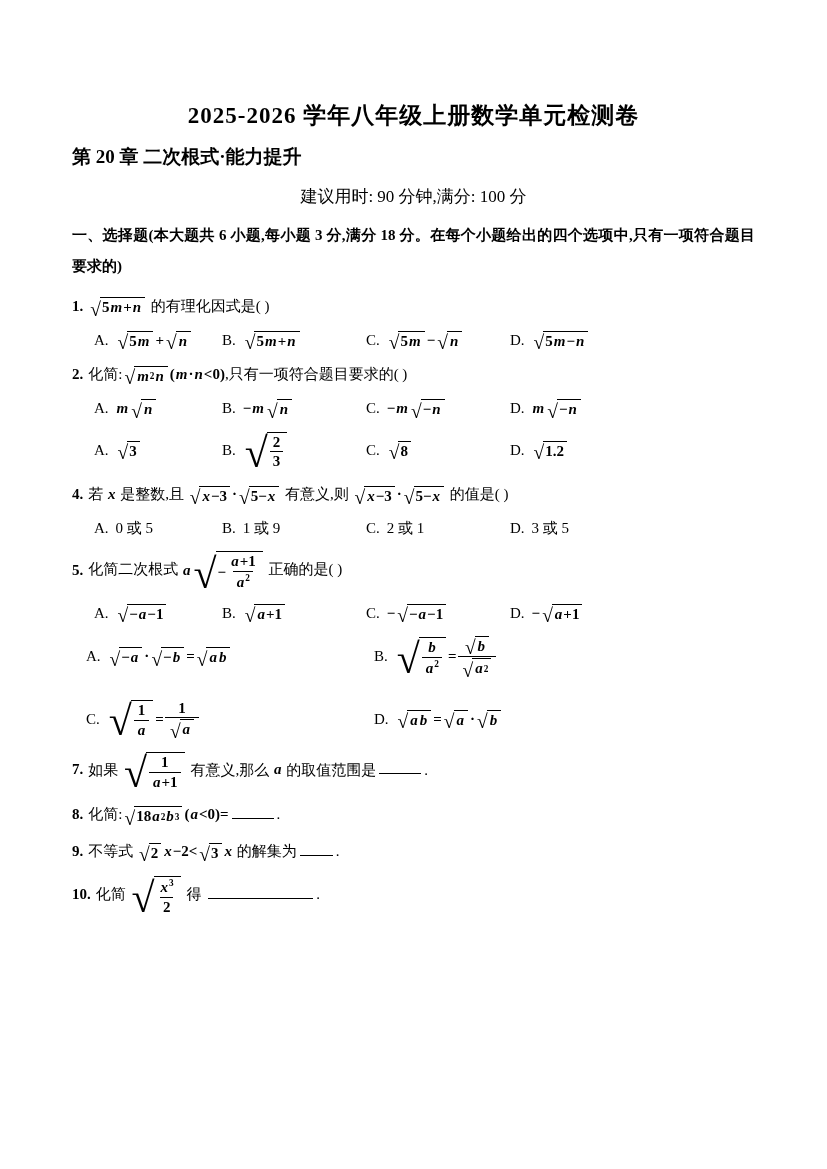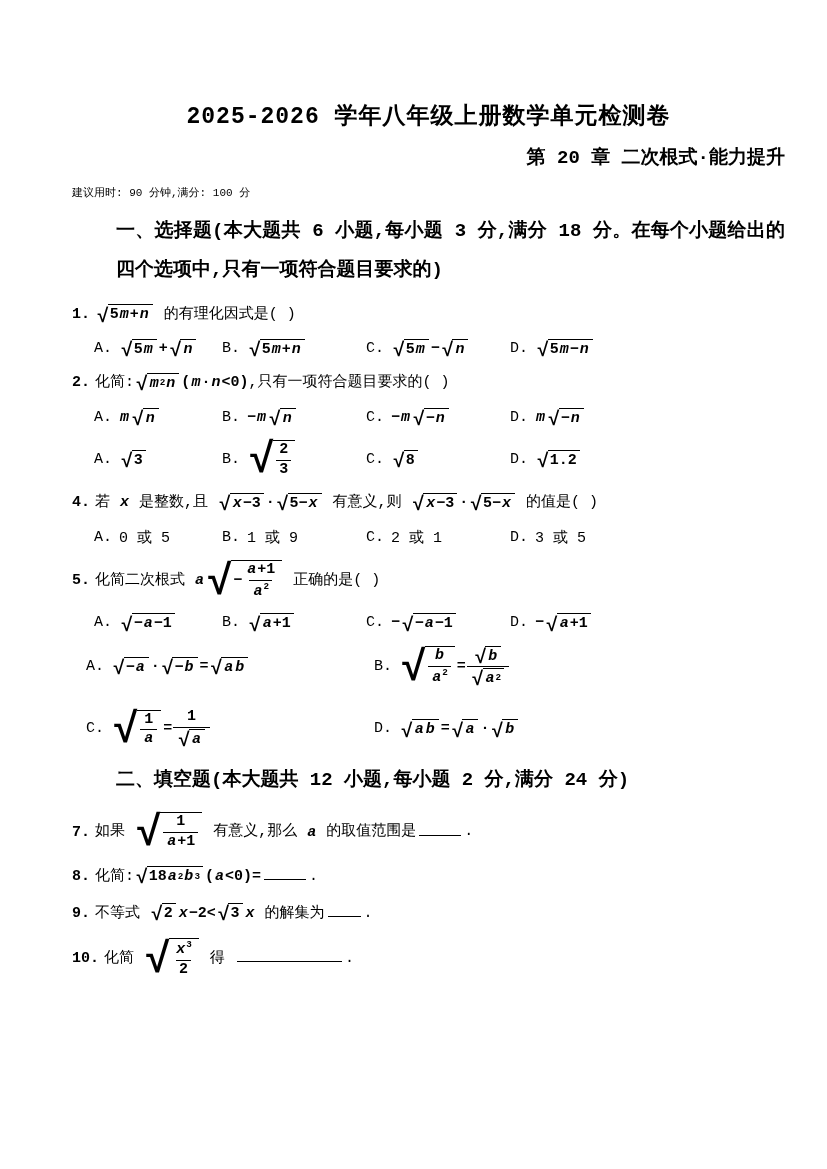--- a/index.html
+++ b/index.html
@@ -2,25 +2,25 @@
 <html><head>
 <meta charset="utf-8">
 <style>
   * { box-sizing: border-box; margin: 0; padding: 0; }
   html, body { background: #ffffff; }
   body {
     width: 827px; height: 1169px; overflow: hidden;
     font-family: "Liberation Serif", "DejaVu Serif", serif;
     color: #000;
   }
-  .page { padding: 100px 42px 0 72px; font-size: 15px; font-family: Liberation Mono, monospace; }
+  .page { padding: 100px 72px 0 72px; font-size: 15px; }
   .h1 { text-align: center; font-size: 23px; font-weight: bold; letter-spacing: 1px; }
-  .h2 { text-align: right; font-size: 19px; font-weight: bold; margin-top: 13px; }
-  .meta { font-size: 11px; margin-top: 15px; }
-  .section-head { font-weight: bold; font-size: 19px; line-height: 2.05; margin-top: 12px; text-align: justify; margin-left: 44px; }
+  .h2 { text-align: left; font-size: 19px; font-weight: bold; margin-top: 13px; }
+  .meta { text-align: center; font-size: 17px; margin-top: 15px; }
+  .section-head { font-weight: bold; font-size: 15px; line-height: 2.05; margin-top: 12px; text-align: justify; }
   .question { margin-top: 13px; }
   .stem { line-height: 1.55; }
   .qnum { margin-right: 5px; }
   .options { display: grid; align-items: center; margin-top: 13px; margin-bottom: 4px; }
   .options.c4 { grid-template-columns: 128px 144px 144px auto; padding-left: 22px; }
   .options.c2 { grid-template-columns: 288px auto; padding-left: 14px; row-gap: 22px; }
   .option { display: flex; align-items: center; white-space: nowrap; }
   .olabel { margin-right: 7px; }
   .t  { }
   .bt { font-weight: bold; }
@@ -414,21 +414,20 @@
             <span class="bt">·</span>
             <span class="sqrt">
               <span class="radsym">√</span>
               <span class="rc">
                 <span class="mi">b</span>
               </span>
             </span>
           </div>
         </div>
       </div>
-      <div class="section-head">二、填空题(本大题共 12 小题,每小题 2 分,满分 24 分)</div>
       <div class="question">
         <div class="stem"><span class="qnum bt">7.</span><span class="t">如果 </span><span class="sqrt tall">
             <span class="radsym">√</span>
             <span class="rc">
               <span class="frac">
                 <span class="fn"><span class="bt">1</span></span>
                 <span class="fd"><span class="mi">a</span><span class="bt">+1</span></span>
               </span>
             </span>
           </span><span class="t"> 有意义,那么 </span><span class="mi">a</span><span class="t"> 的取值范围是</span><span class="blank" style="width: 2.8em;"></span><span class="t">.</span></div>

